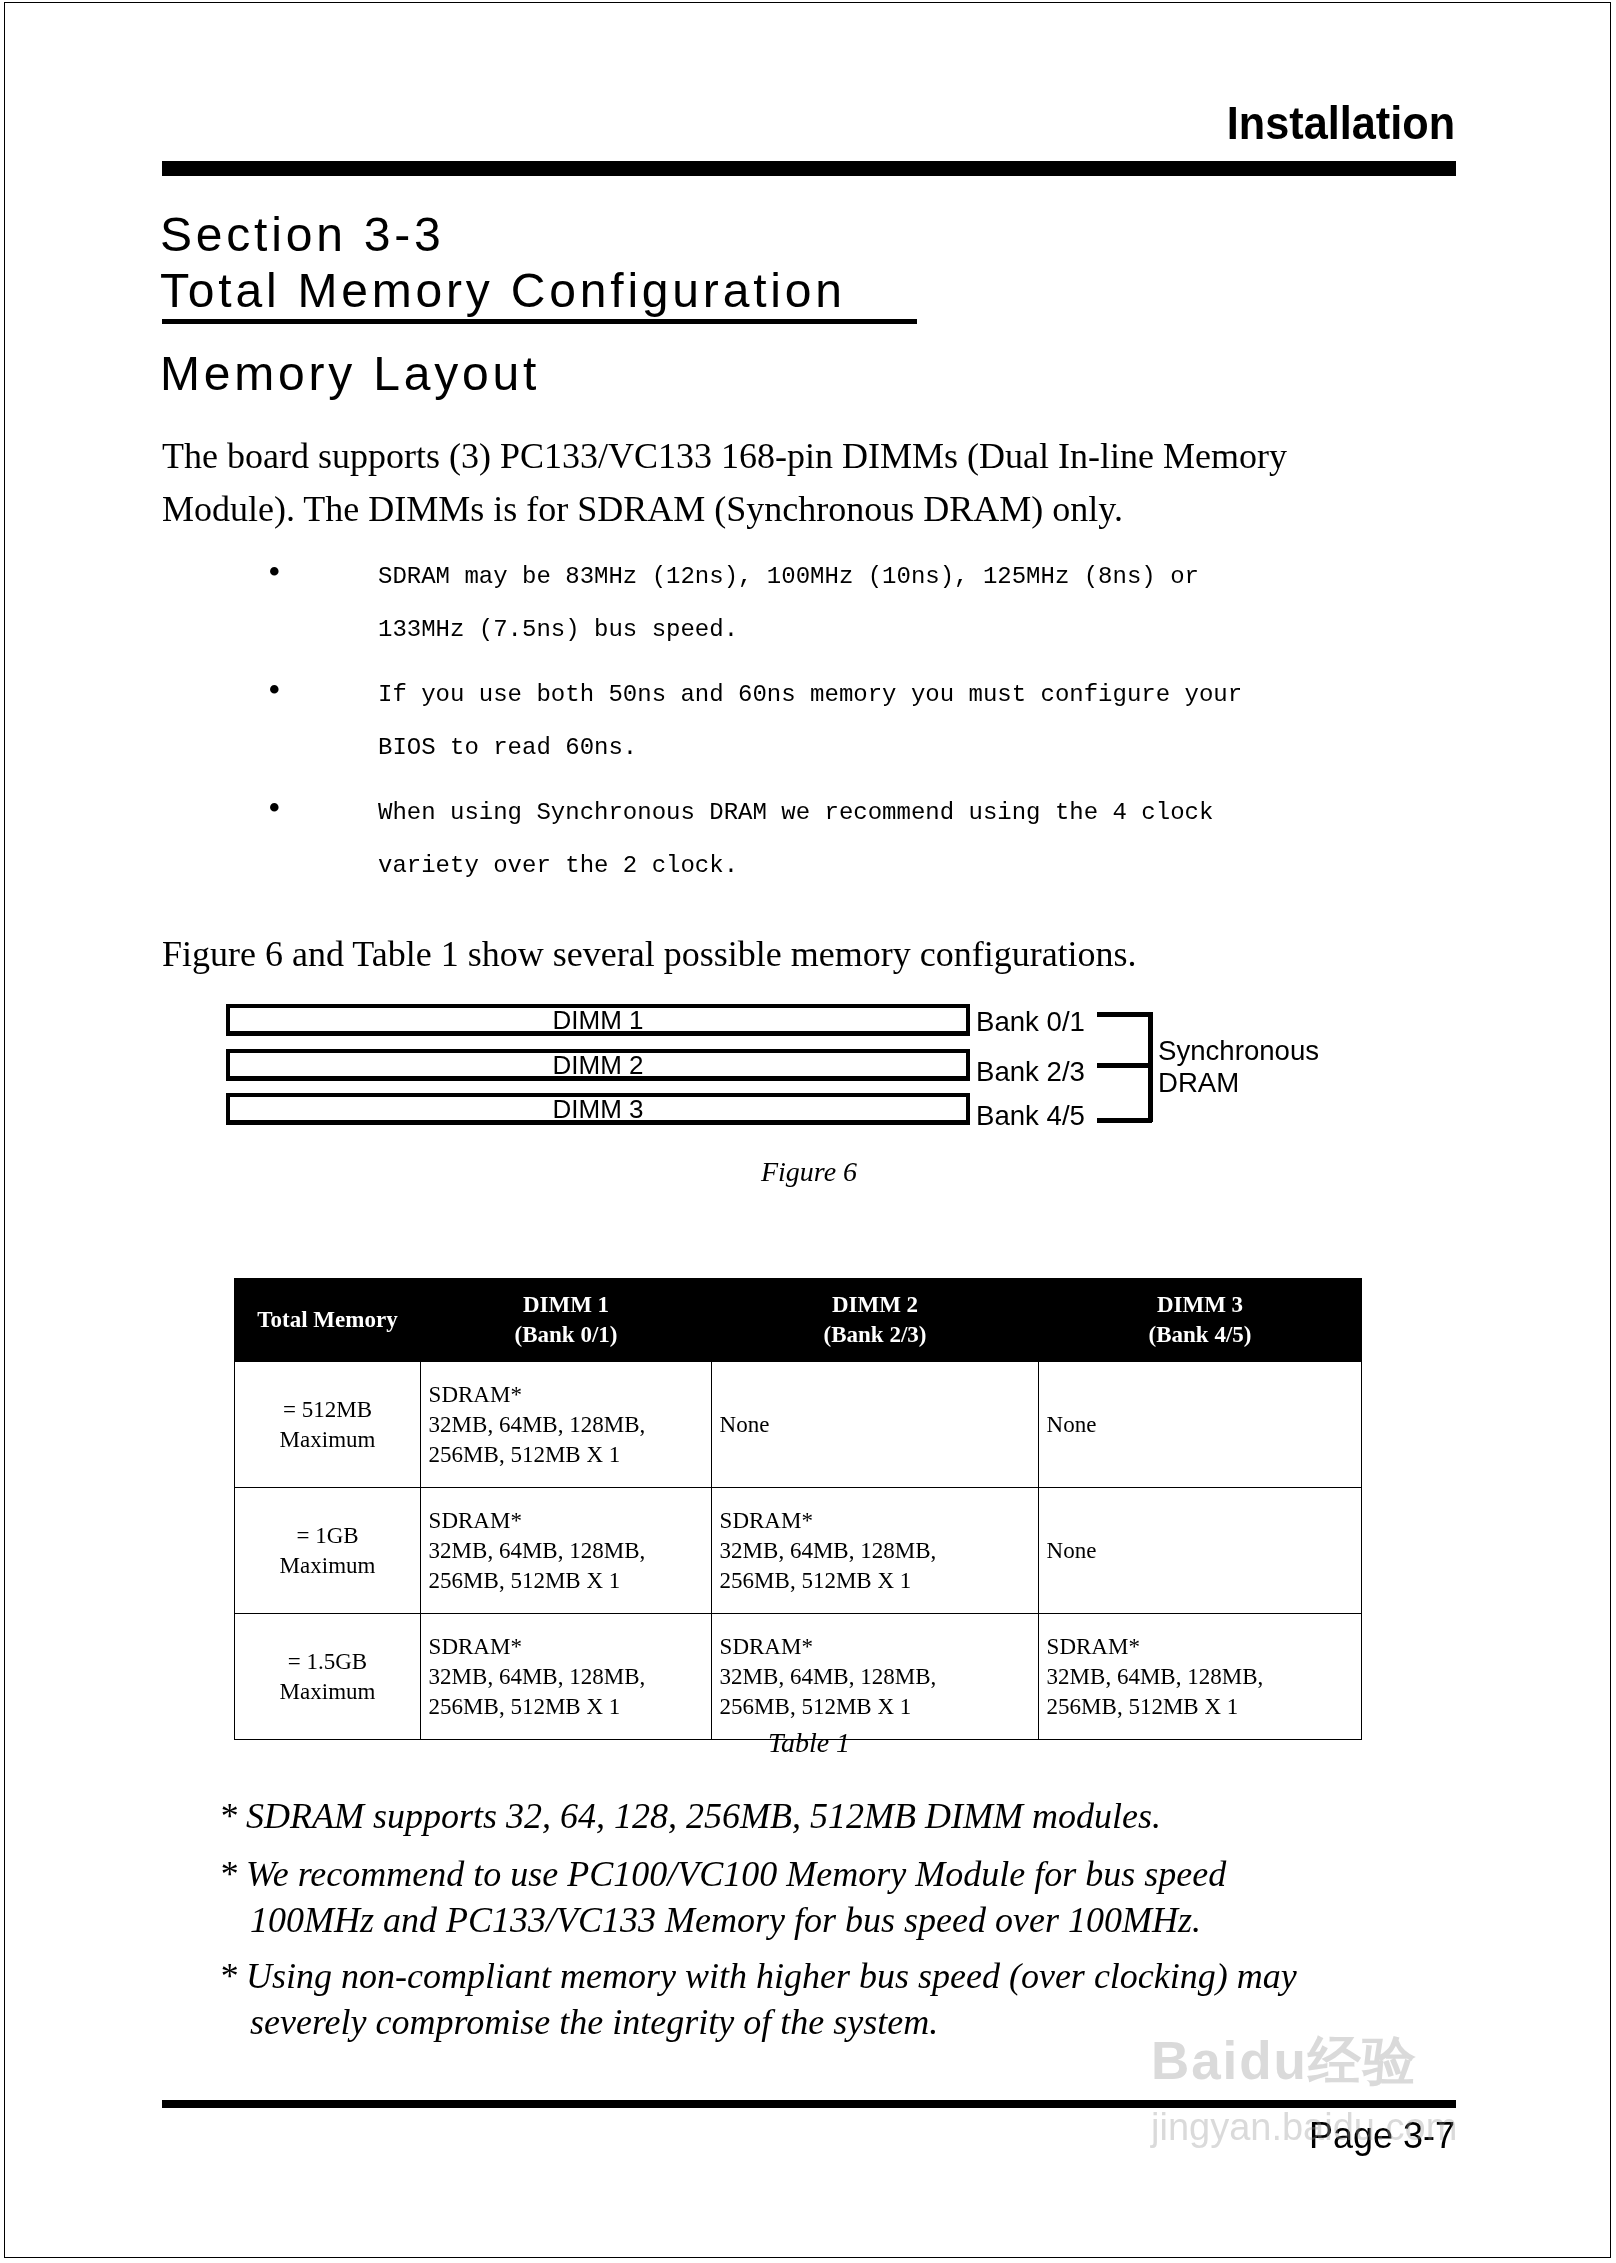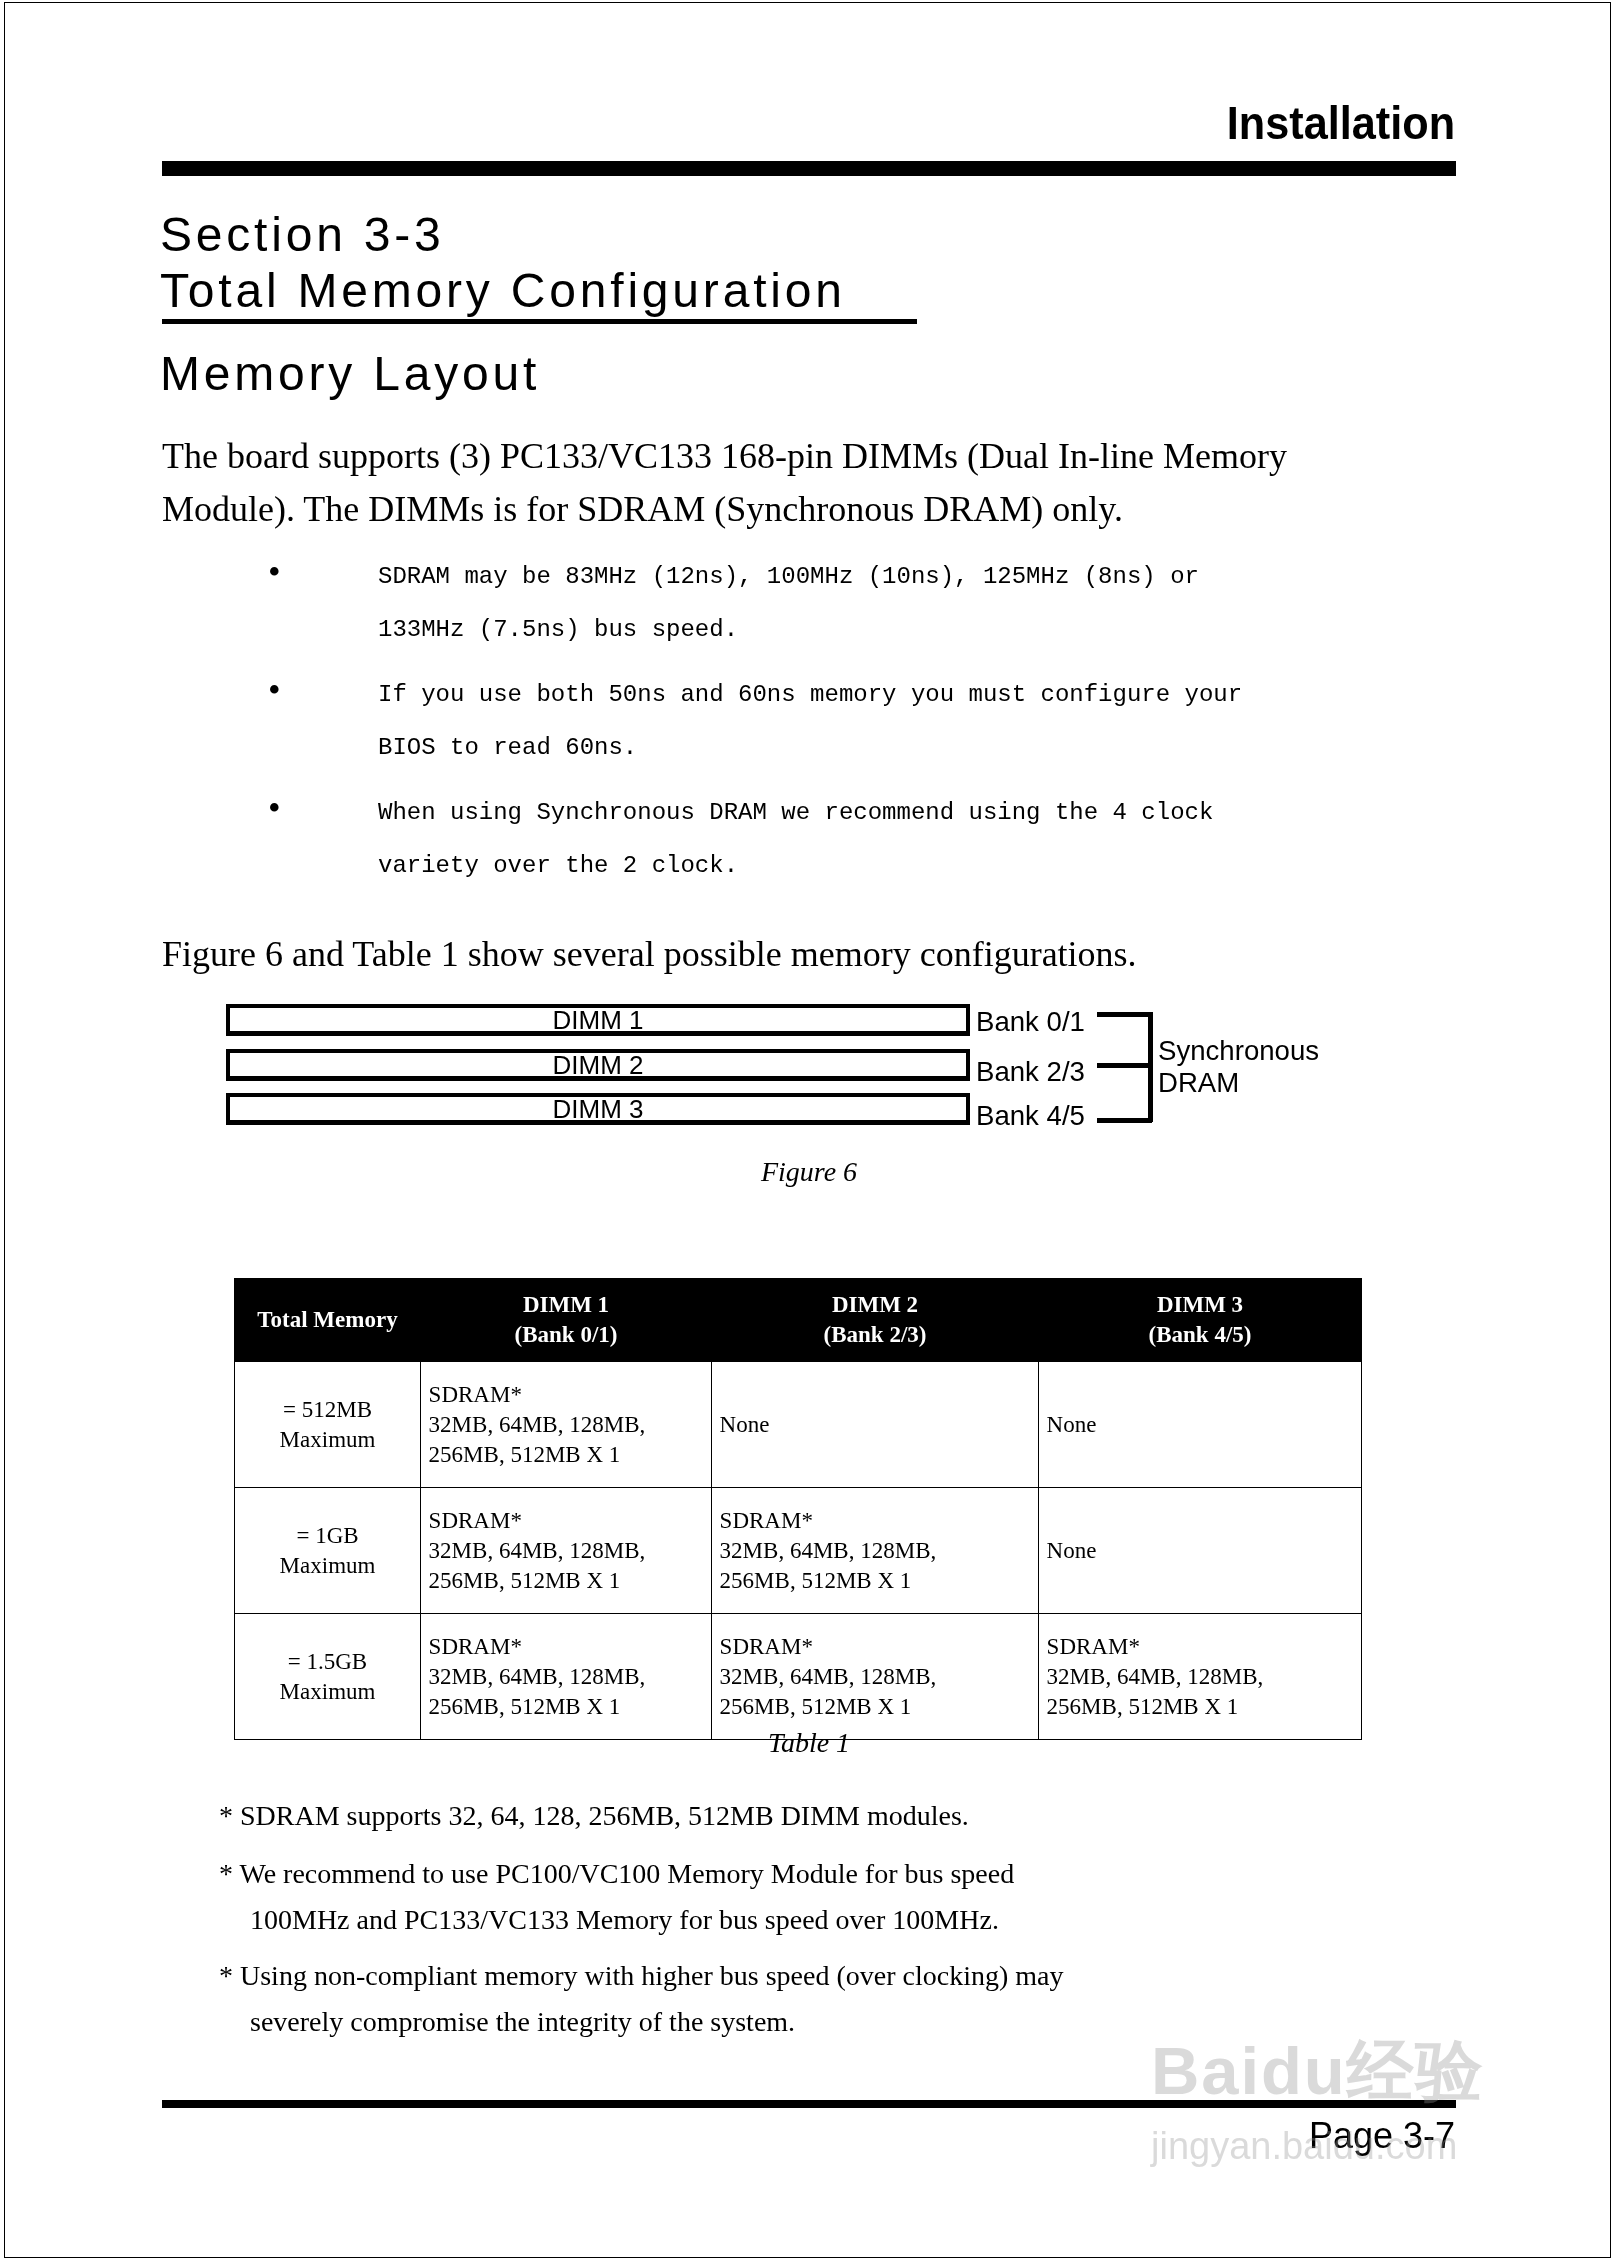--- a/index.html
+++ b/index.html
@@ -17,21 +17,21 @@
   .bullet-text { left: 378px; width: 1075px; font-size: 24px; line-height: 53px; font-family: Liberation Mono, monospace; }
   .dimm { left: 226px; width: 744px; height: 32px; border: 4.8px solid #000; box-sizing: border-box; border-bottom-width: 5.7px; text-align: center; font-size: 26px; line-height: 25px; }
   .bank { left: 976px; font-size: 27.6px; }
   .bracket-line { background: #000; }
   .caption { font-style: italic; font-size: 28px; text-align: center; width: 380px; }
   table.mem { position: absolute; left: 234px; top: 1242px; width: 1128px; border-collapse: collapse; font-family: "Liberation Serif", serif; font-size: 23px; margin-top: 36px; }
   table.mem th { background: #000; color: #fff; font-weight: bold; height: 82px; line-height: 30px; padding: 0; border: 1.9px solid #000; }
   table.mem td { border: 1.9px solid #000; height: 125px; vertical-align: middle; line-height: 30px; padding: 0 7.6px; }
   table.mem td.tm { text-align: center; }
   .col0 { width: 185px; } .col1 { width: 290px; } .col2 { width: 326px; }
-  .note { font-size: 28px; line-height: 46px; }
+  .note { font-style: italic; font-size: 36px; line-height: 46px; }
   .bottom-rule { left: 162px; top: 2100px; width: 1294px; height: 7.6px; background: #000; }
   .page-num { right: 162px; top: 2115px; font-size: 36px; font-weight: normal; }
   .watermark { left: 1151px; top: 2026px; color: rgba(150,150,150,0.35); font-family: "Liberation Sans", sans-serif; }
 </style>
 </head>
 <body>
 
 <div class="page-border"></div>
 
 <div class="abs sans running-head">Installation</div>
@@ -179,16 +179,16 @@
   <div class="abs serif note" style="left:219px; top:1953px;">
     <div>* Using non-compliant memory with higher bus speed (over clocking) may</div>
     <div style="padding-left:31px;">severely compromise the integrity of  the system.</div>
   </div>
 </div>
 
 <div class="abs bottom-rule"></div>
 <div class="abs sans page-num">Page 3-7</div>
 
 <div class="abs watermark">
-  <div style="font-size:67px; font-weight:bold; letter-spacing:1.9px;">Baidu经验</div>
+  <div style="font-size:53px; font-weight:bold; letter-spacing:1.9px;">Baidu经验</div>
   <div style="font-size:38px; margin-top:7.6px;">jingyan.baidu.com</div>
 </div>
 
 
 </body></html>

